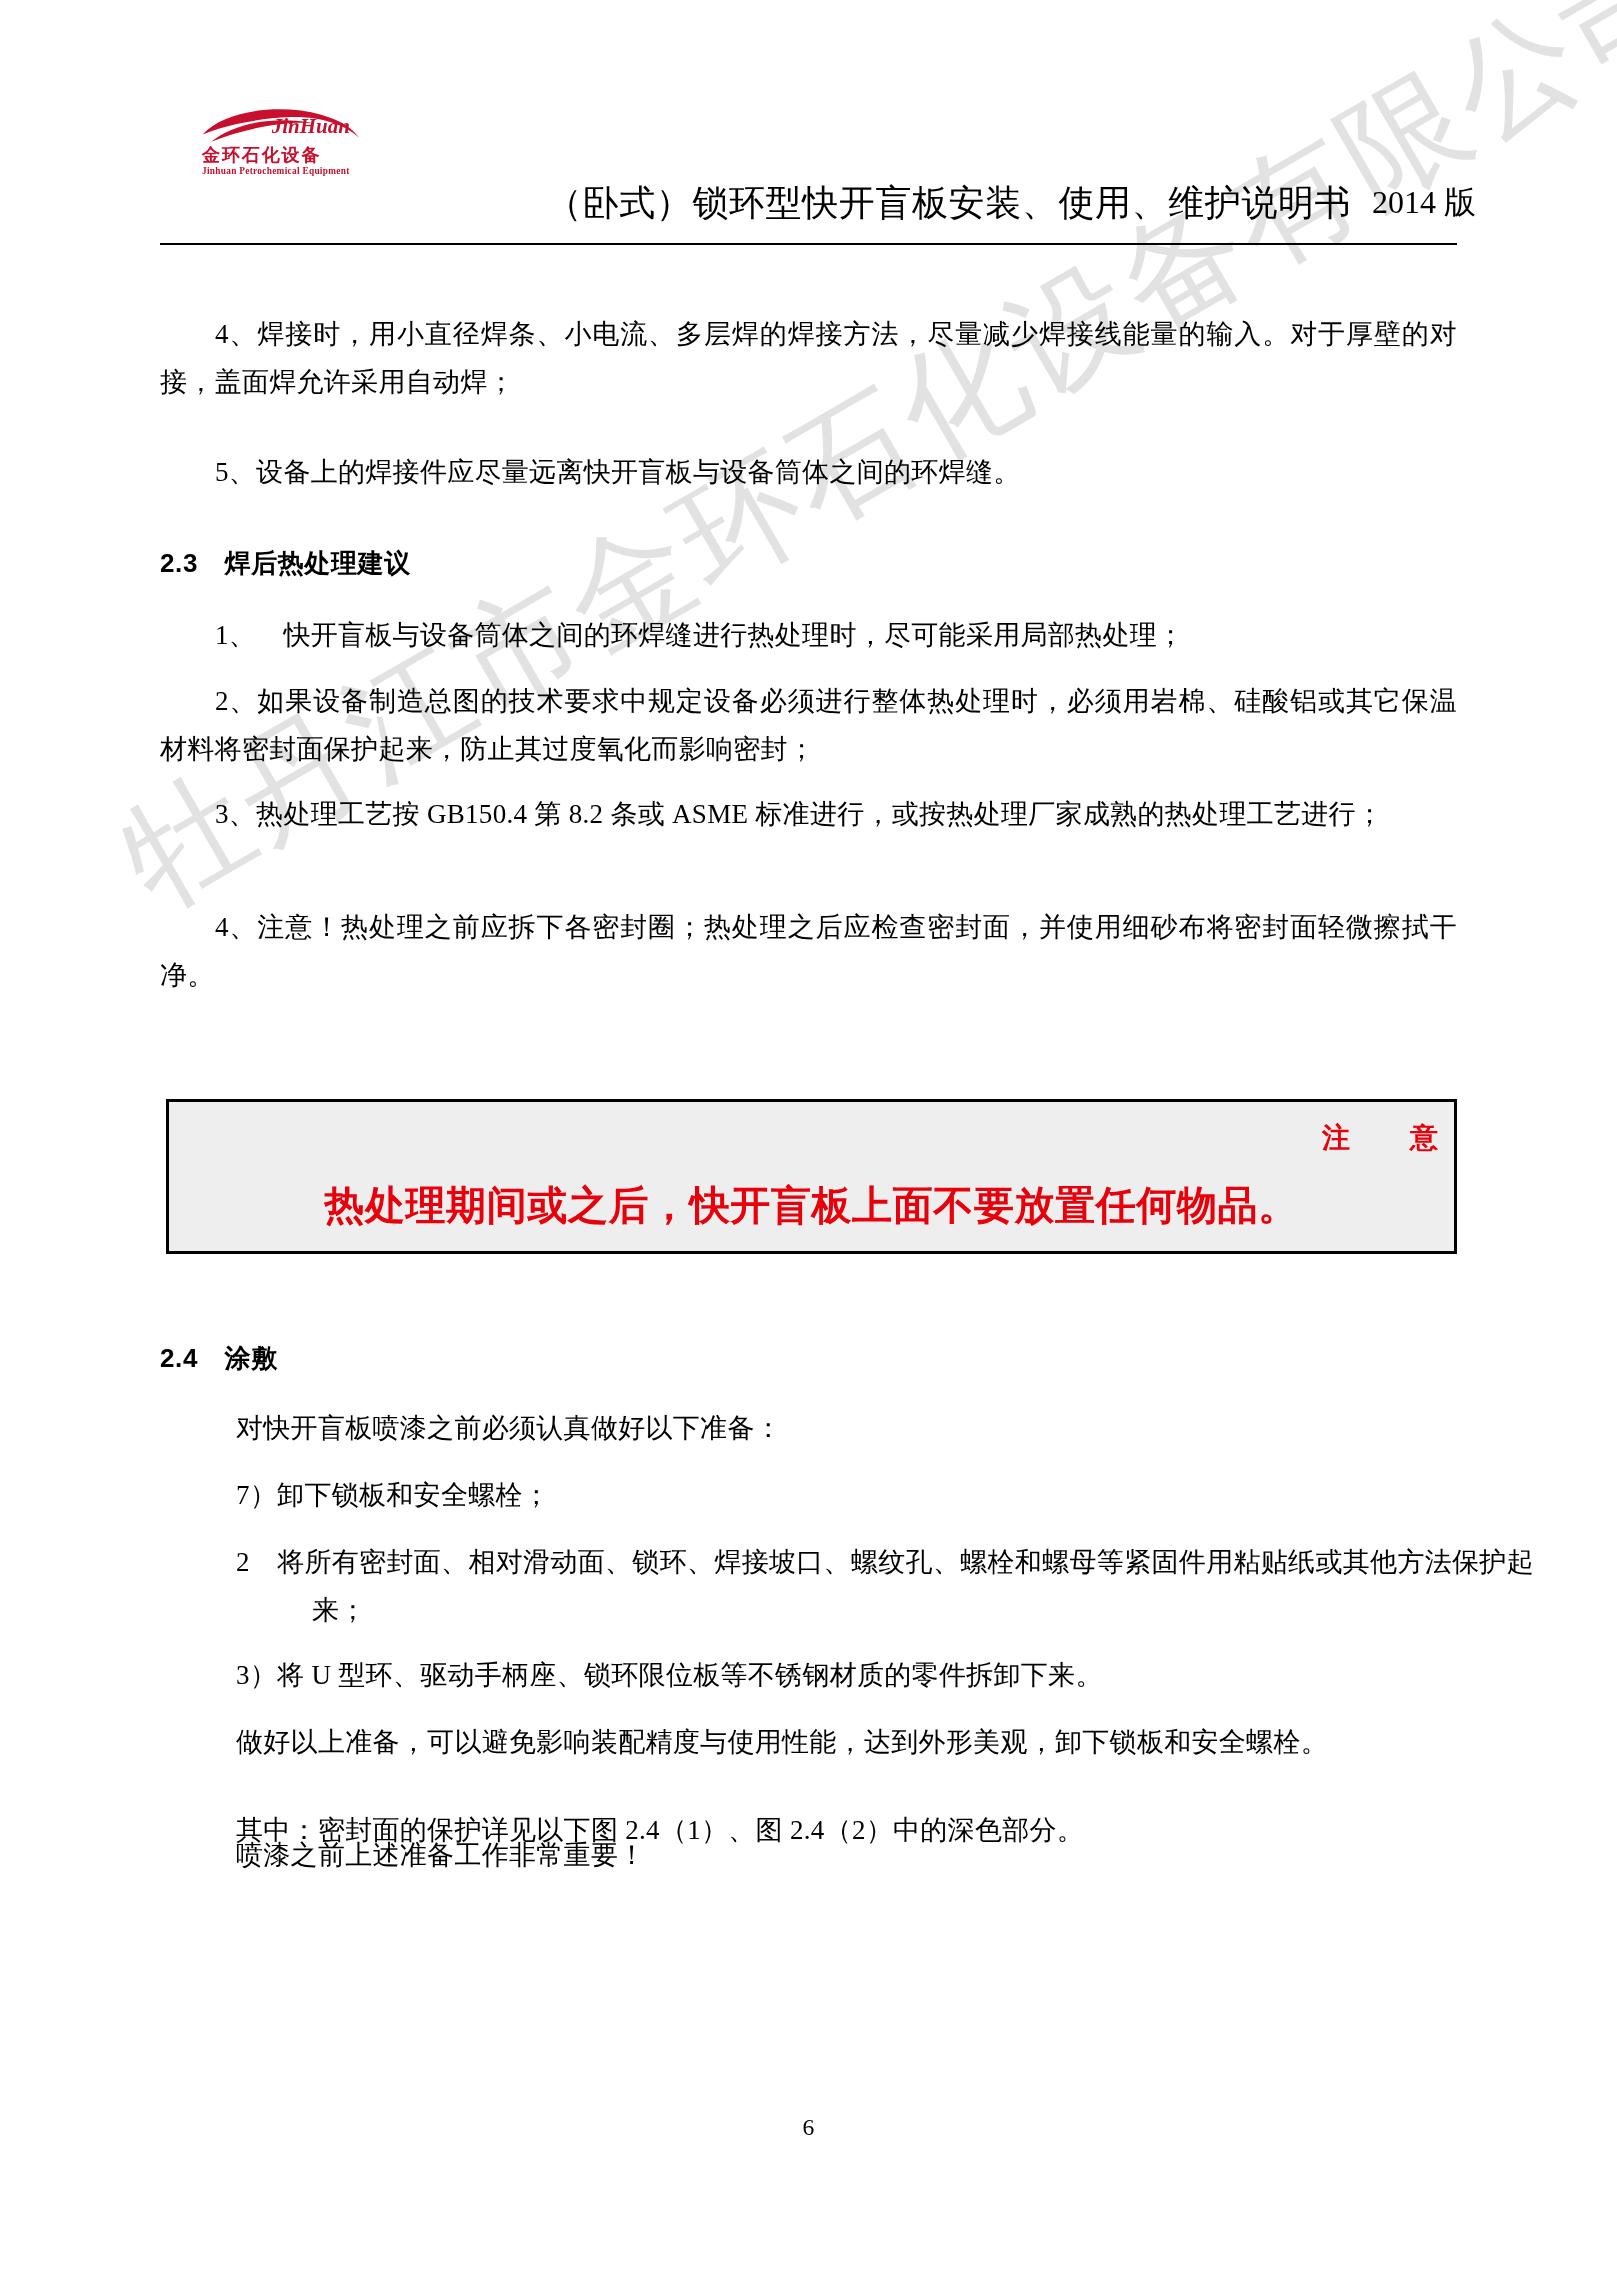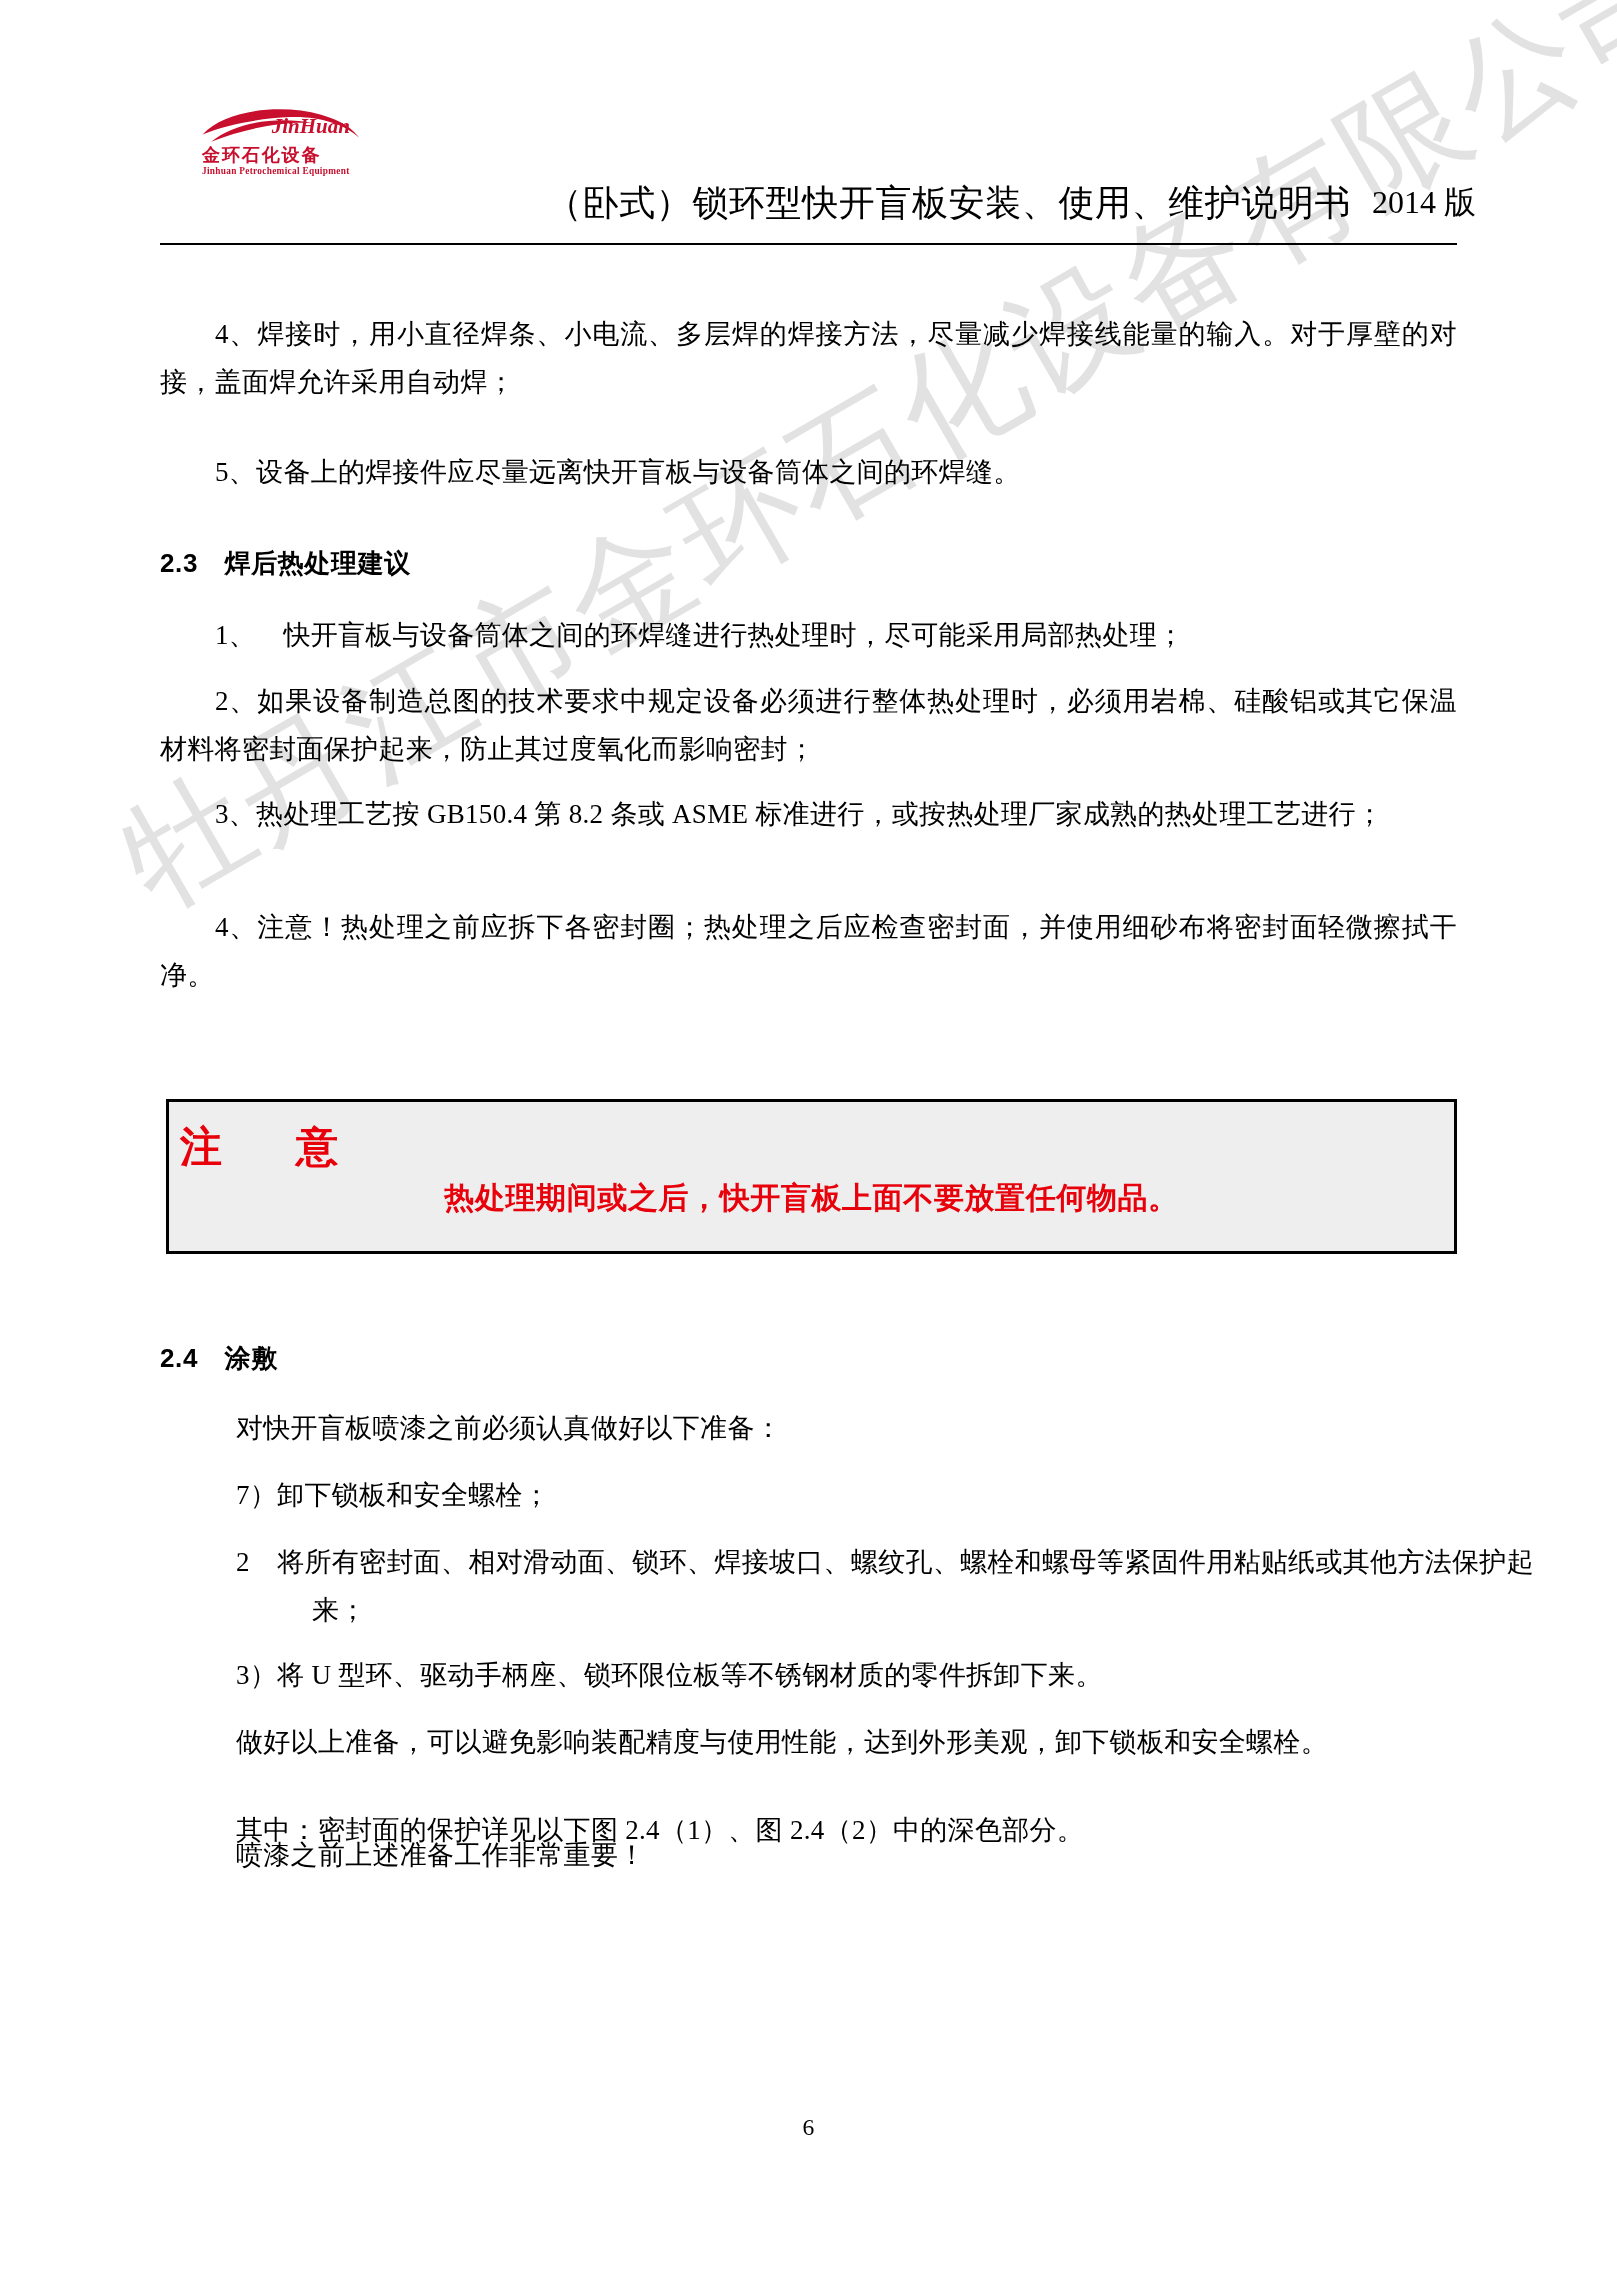--- a/index.html
+++ b/index.html
@@ -150,36 +150,36 @@
     border: 3.1px solid #000000;
     background: #eeeeee;
     z-index: 4;
     box-sizing: border-box;
   }
   .notice-title {
     position: absolute;
     left: 0;
     right: 0;
     top: 17.4px;
-    text-align: left;
+    text-align: right;
     color: #e8000b;
     font-family: "Liberation Sans", "DejaVu Sans", sans-serif;
-    font-size: 42px;
+    font-size: 28px;
     font-weight: bold;
     letter-spacing: 16px;
     padding-left: 11px;
   }
   .notice-text {
     position: absolute;
     left: 0;
     right: 0;
     top: 76px;
     text-align: center;
     color: #e8000b;
-    font-size: 30px;
+    font-size: 40px;
     font-weight: bold;
     letter-spacing: 0.6px;
   }
 
   
   .page-number {
     position: absolute;
     left: 0;
     right: 0;
     top: 2114px;

